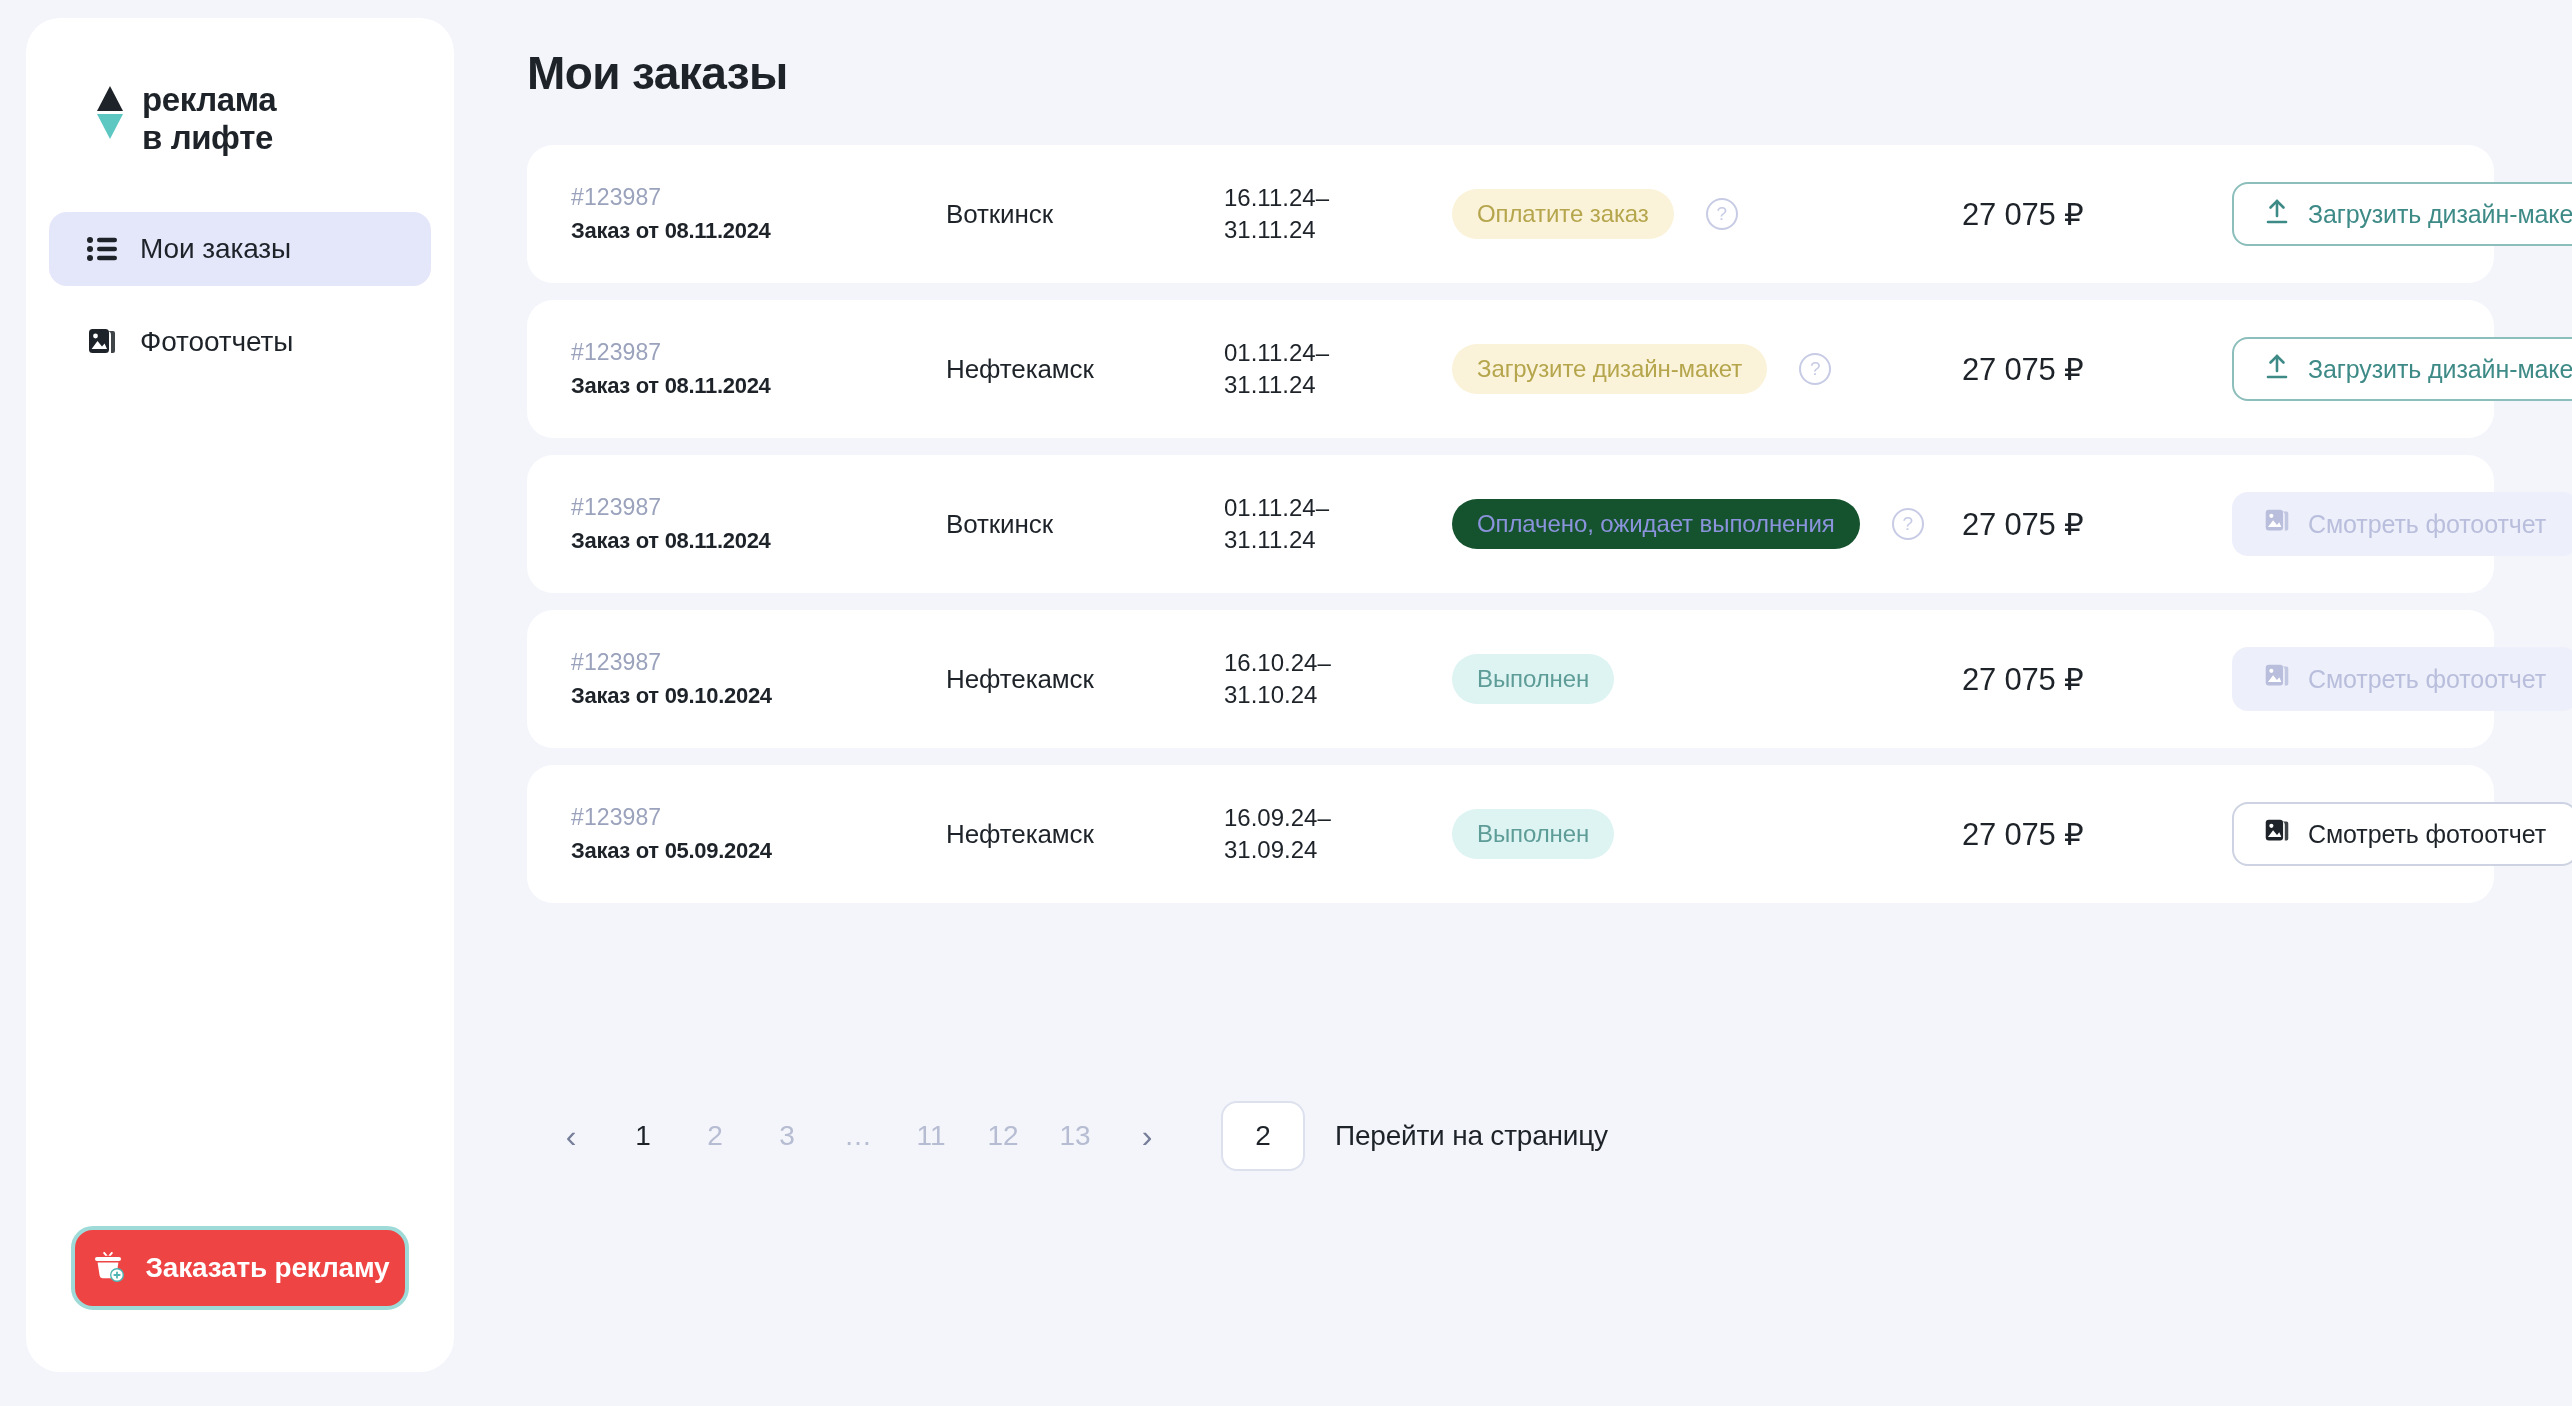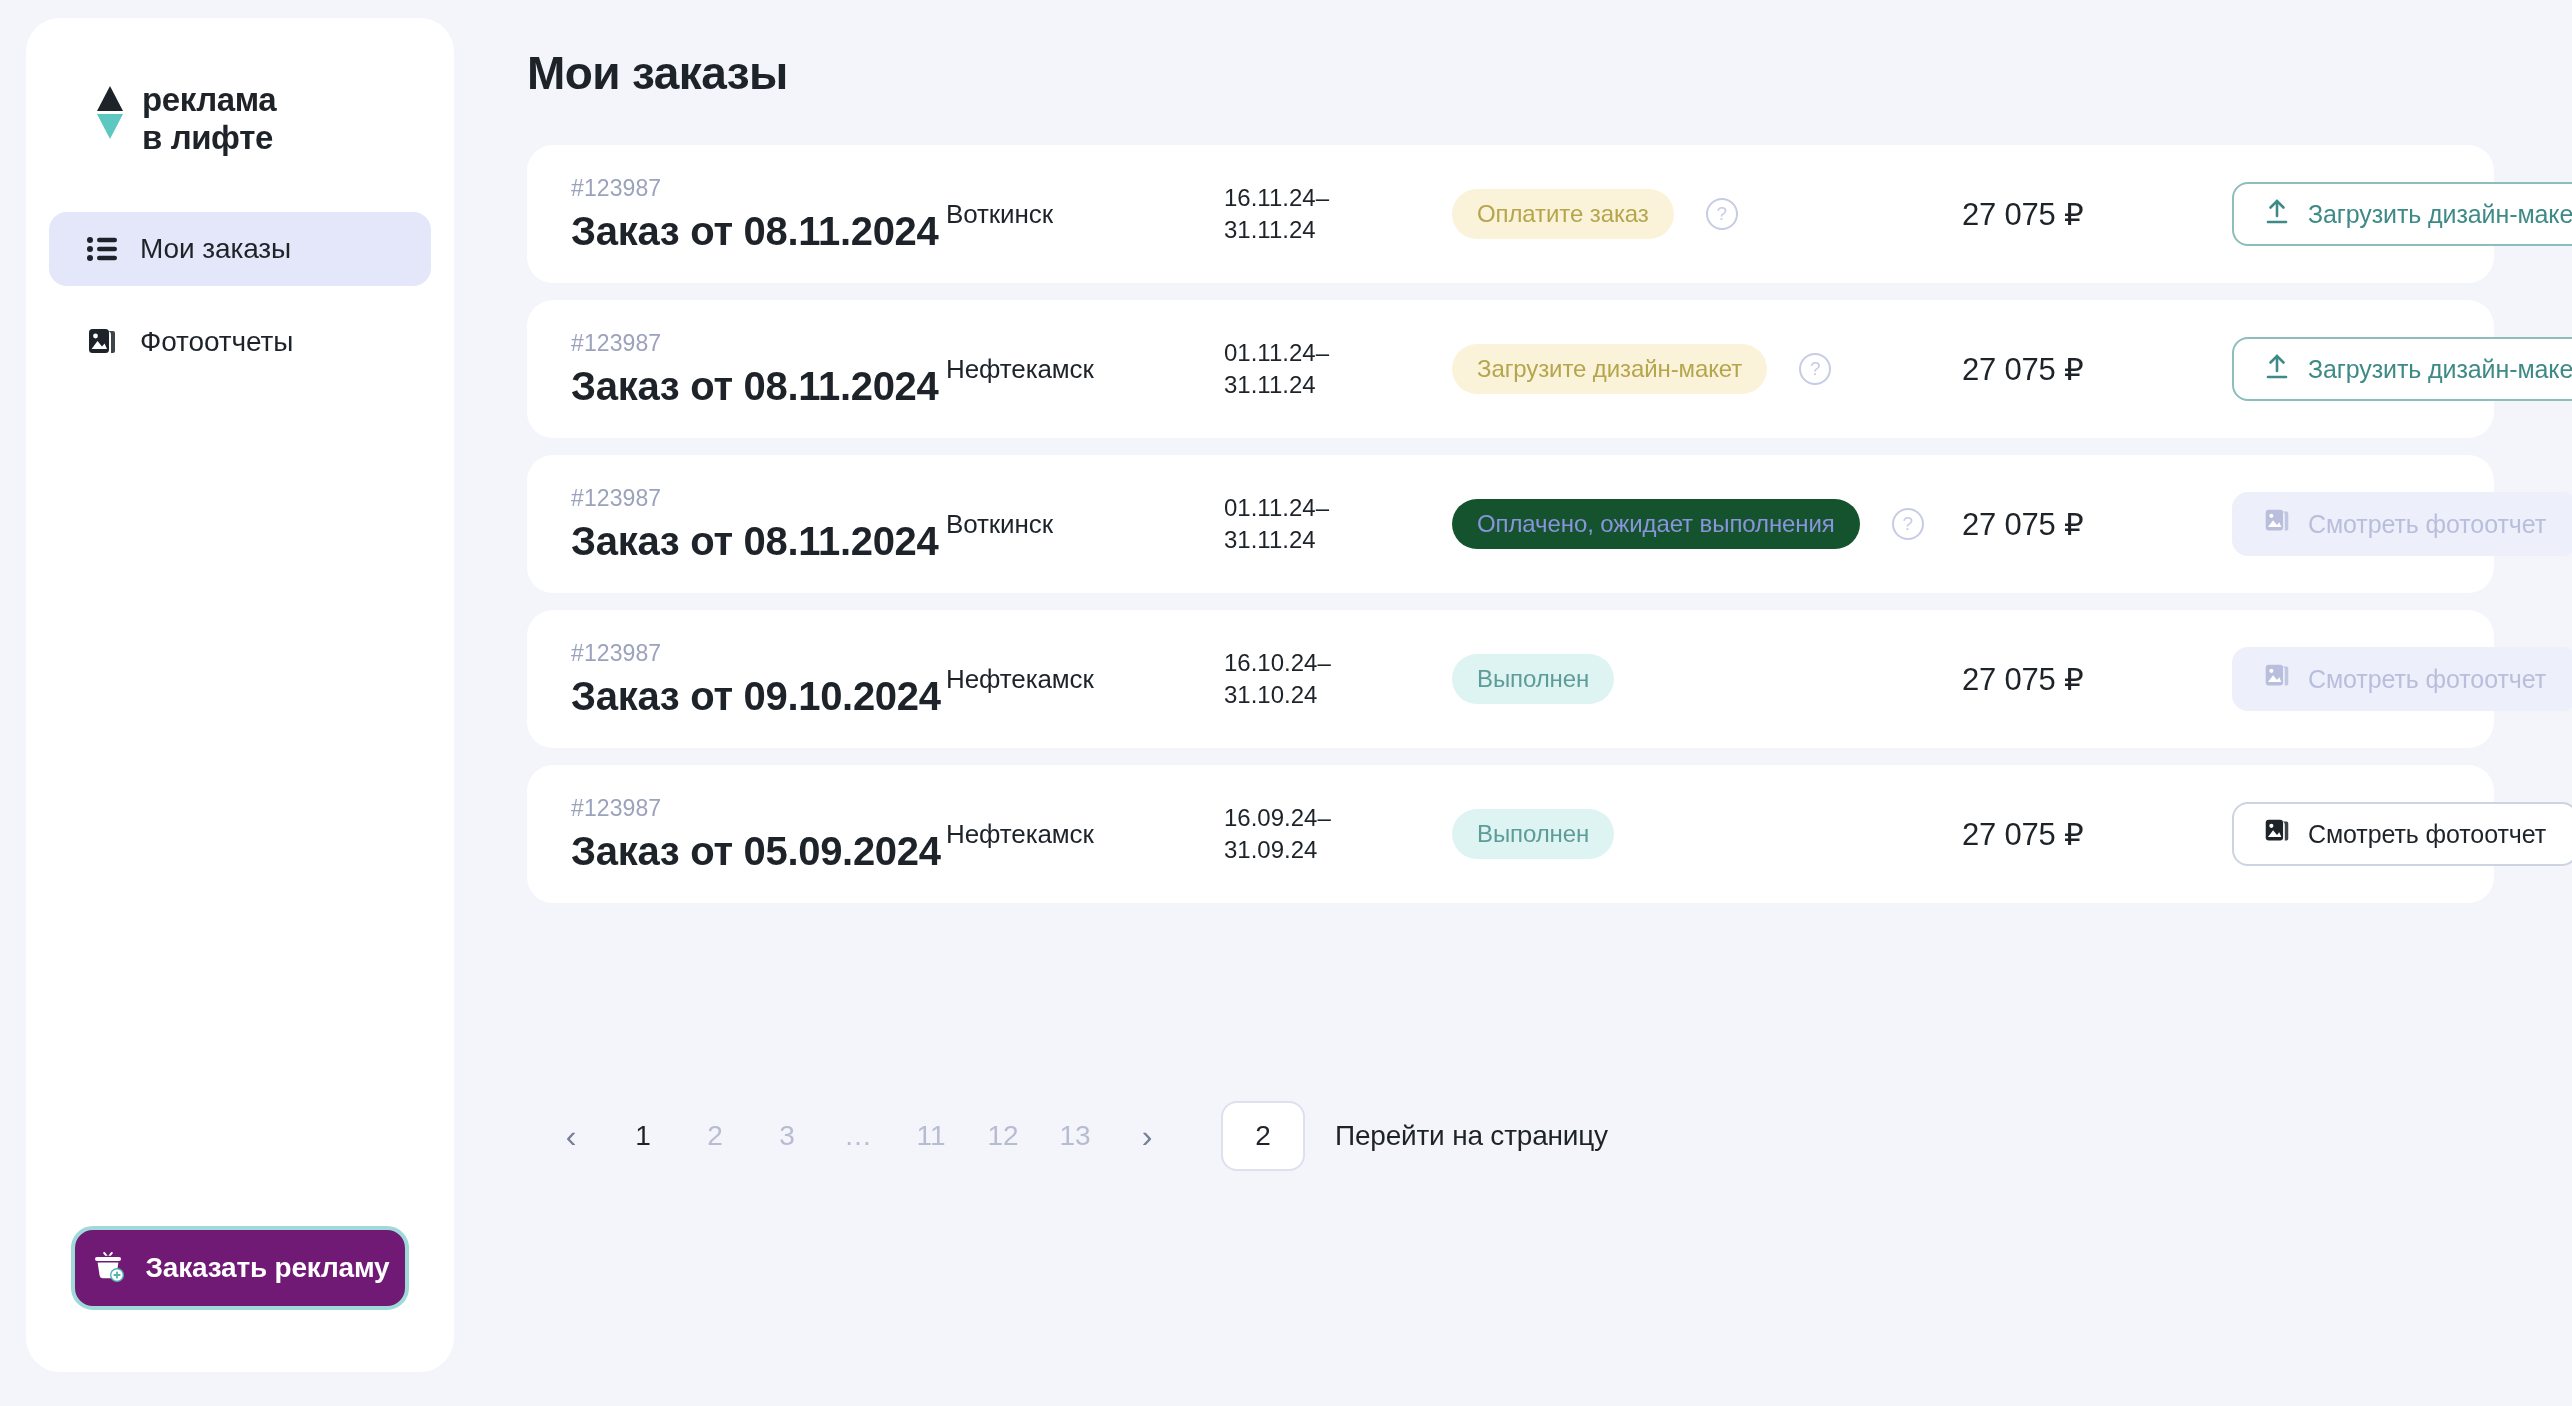--- a/index.html
+++ b/index.html
@@ -91,21 +91,21 @@
     display: flex; align-items: center; justify-content: center;
     flex: 0 0 32px;
   }
 
   .sidebar-spacer { flex: 1 1 auto; }
 
   .cta {
     margin: 0 auto 62px auto;
     width: 338px;
     height: 84px;
-    background: #701a75;
+    background: #ef4444;
     border: 4px solid #9EDAD8;
     border-radius: 22px;
     display: flex;
     align-items: center;
     justify-content: center;
     gap: 21px;
     cursor: pointer;
   }
   .cta-label {
     font-size: 28px;
@@ -189,21 +189,21 @@
     margin-bottom: 17px;
   }
 
   .order-id {
     font-size: 23px;
     color: #9AA2BC;
     letter-spacing: 0.1px;
     margin-bottom: 7px;
   }
   .order-title {
-    font-size: 40px;
+    font-size: 22px;
     font-weight: 700;
     color: #1D2329;
     letter-spacing: -0.3px;
   }
   .city {
     font-size: 26px;
     color: #1D2329;
     letter-spacing: -0.1px;
   }
   .dates {

